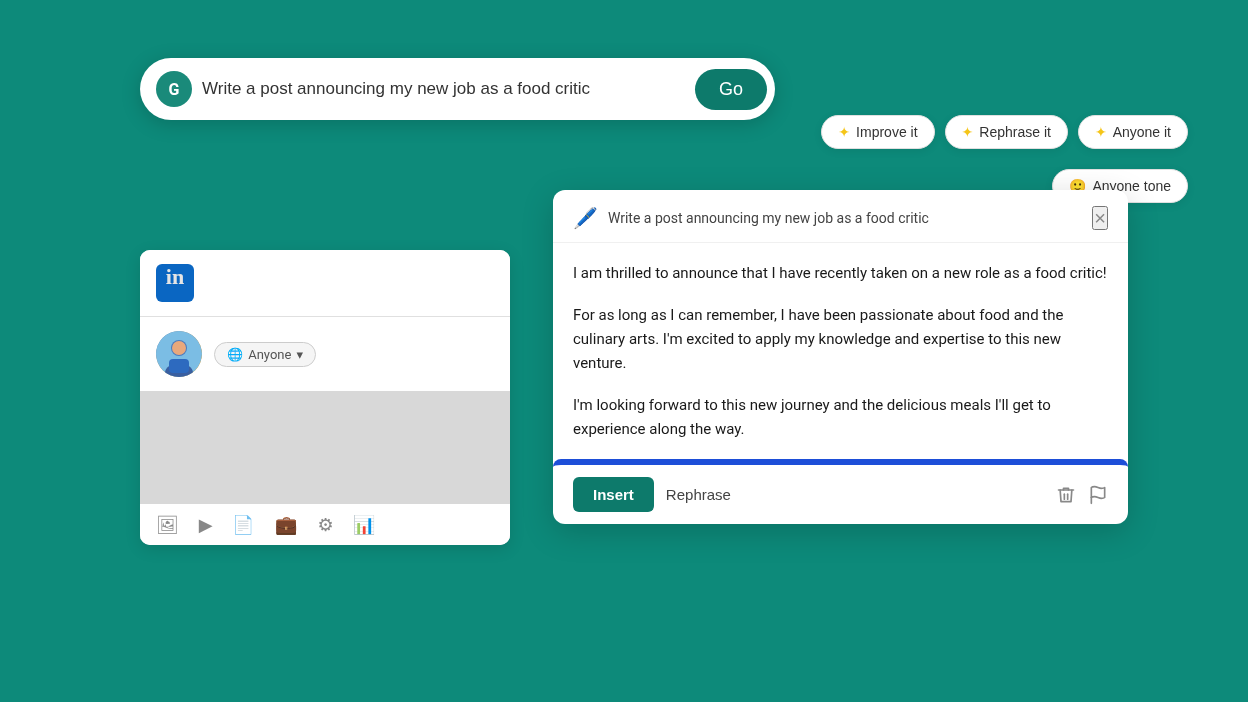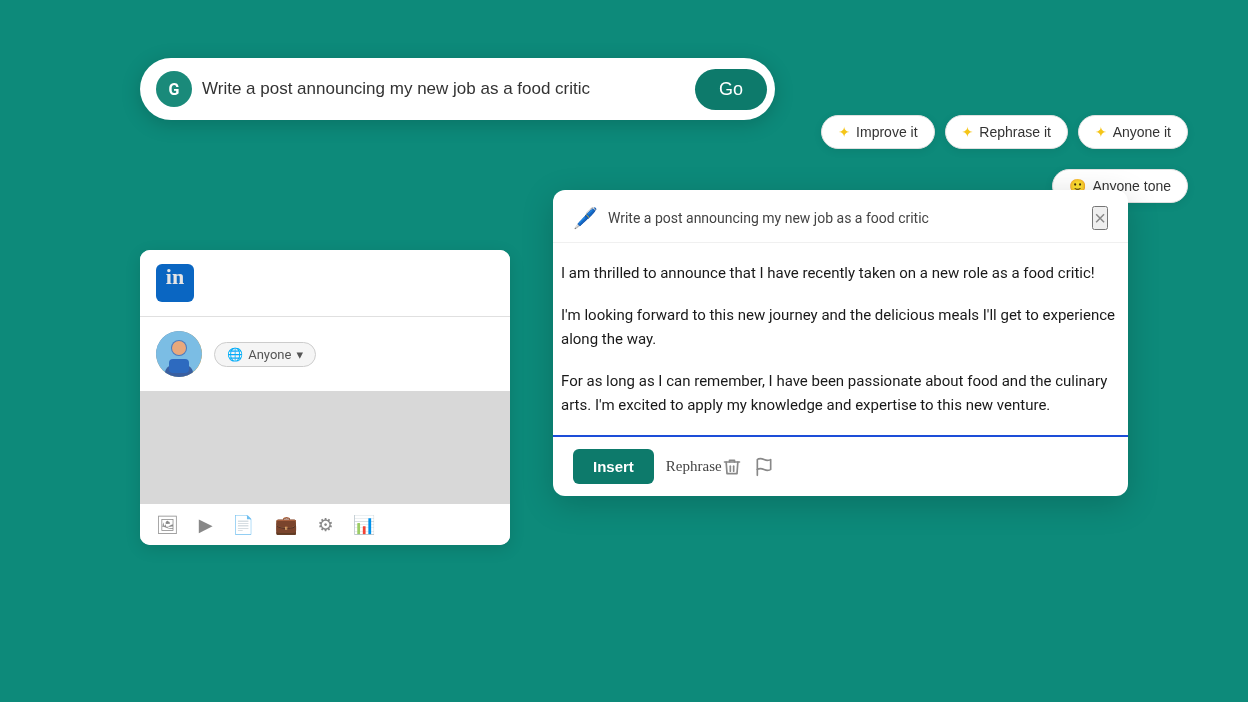--- a/index.html
+++ b/index.html
@@ -197,40 +197,41 @@
     }
 
     .close-icon {
       color: #888;
       font-size: 20px;
       cursor: pointer;
       line-height: 1;
     }
 
     .panel-content {
-      padding: 18px 8px;
+      padding: 18px 20px;
     }
 
     .panel-content p {
       font-size: 15px;
       color: #1a1a1a;
       line-height: 1.6;
       margin-bottom: 18px;
     }
 
     .panel-content p:last-child {
       margin-bottom: 0;
     }
 
     .panel-actions {
       display: flex;
       align-items: center;
-      justify-content: flex-start;
+      justify-content: space-between;
       padding: 12px 20px;
-      border-top: 2px solid #1d4ed8;
+      border-top: 6px solid #1d4ed8;
+      border-radius: 8px;
     }
 
     .panel-actions-left {
       display: flex;
       align-items: center;
       gap: 12px;
     }
 
     .insert-btn {
       background: #0d7a6b;
@@ -242,21 +243,20 @@
       font-weight: 600;
       cursor: pointer;
     }
 
     .rephrase-btn {
       background: none;
       border: none;
       color: #444;
       font-size: 15px;
       cursor: pointer;
-      font-family: Liberation Serif, serif;
     }
 
     .panel-actions-right {
       display: flex;
       align-items: center;
       gap: 12px;
     }
 
     .icon-btn {
       background: none;
@@ -363,22 +363,22 @@
     <div class="panel-header">
       <div class="panel-prompt">
         <span class="prompt-icon">🖊️</span>
         <span class="prompt-text">Write a post announcing my new job as a food critic</span>
       </div>
       <button class="close-icon">×</button>
     </div>
 
     <div class="panel-content">
       <p>I am thrilled to announce that I have recently taken on a new role as a food critic!</p>
+      <p>For as long as I can remember, I have been passionate about food and the culinary arts. I'm excited to apply my knowledge and expertise to this new venture.</p>
       <p>I'm looking forward to this new journey and the delicious meals I'll get to experience along the way.</p>
-      <p>For as long as I can remember, I have been passionate about food and the culinary arts. I'm excited to apply my knowledge and expertise to this new venture.</p>
     </div>
 
     <div class="panel-actions">
       <div class="panel-actions-left">
         <button class="insert-btn">Insert</button>
         <button class="rephrase-btn">Rephrase</button>
       </div>
       <div class="panel-actions-right">
         <button class="icon-btn">
           <svg width="20" height="20" viewBox="0 0 24 24" fill="none" stroke="#888" stroke-width="2" stroke-linecap="round" stroke-linejoin="round">

